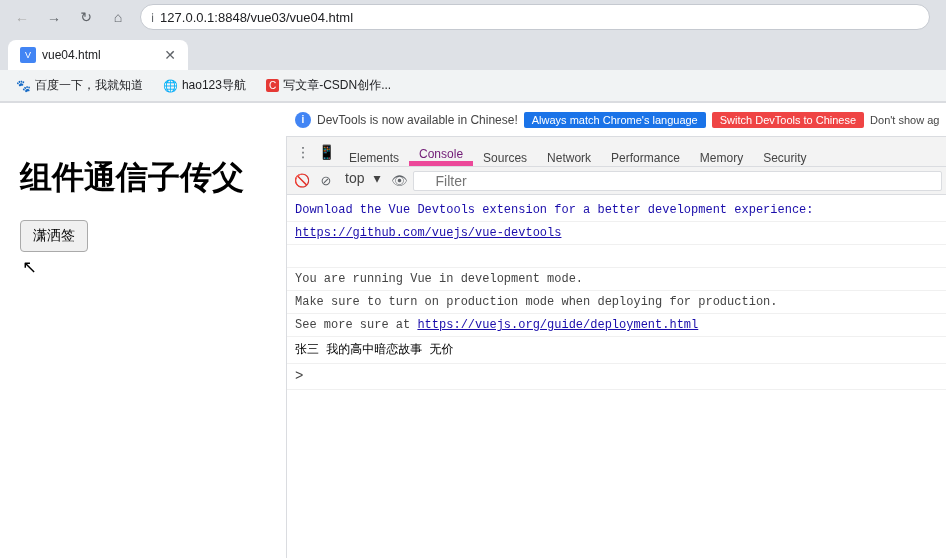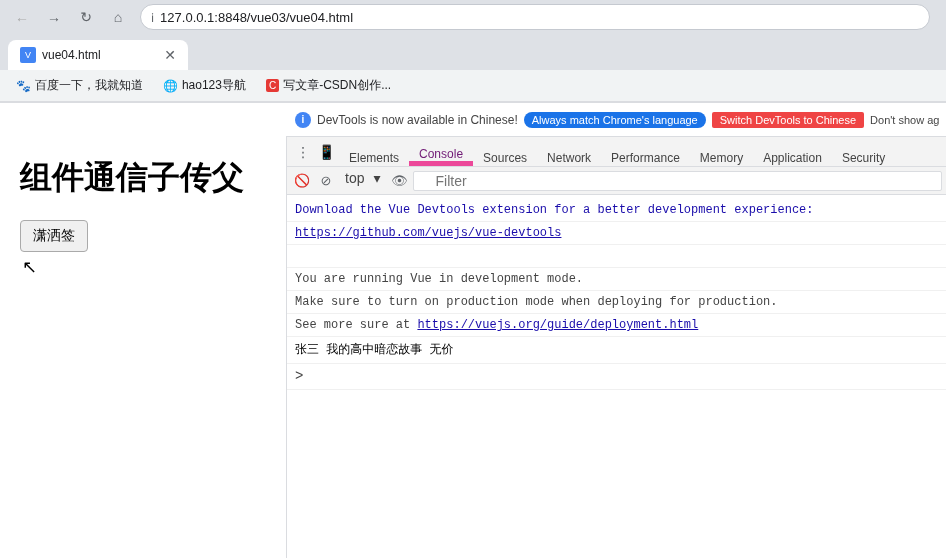--- a/index.html
+++ b/index.html
@@ -36,21 +36,21 @@
     .button-潇洒签 { padding: 6px 12px; background: #f0f0f0; border: 1px solid #aaa; border-radius: 4px; font-size: 14px; cursor: pointer; font-family: 'SimSun', serif; }
 
     
     .devtools-panel { flex: 1; background: #fff; display: flex; flex-direction: column; font-size: 12px; }
 
     
     .devtools-notification { background: #fff; border-bottom: 1px solid #dadce0; display: flex; align-items: center; padding: 4px 8px; gap: 6px; height: 34px; }
     .info-icon { width: 16px; height: 16px; border-radius: 50%; background: #4285f4; color: white; display: flex; align-items: center; justify-content: center; font-size: 10px; font-weight: bold; flex-shrink: 0; }
     .notification-text { font-size: 12px; color: #444; flex-shrink: 0; }
     .notif-btn { padding: 2px 8px; font-size: 11px; border: none; border-radius: 2px; cursor: pointer; white-space: nowrap; }
-    .notif-btn-blue { background: #1a73e8; color: white; border-radius: 8px; }
+    .notif-btn-blue { background: #1a73e8; color: white; }
     .notif-btn-outline { background: #ef4444; color: white; }
     .notif-btn-text { background: transparent; color: #444; font-size: 11px; cursor: pointer; border: none; white-space: nowrap; }
 
     
     .devtools-tabs { display: flex; align-items: center; border-bottom: 1px solid #dadce0; height: 30px; background: #f3f3f3; padding: 0 4px; overflow: hidden; }
     .devtools-tab-icon { width: 24px; height: 24px; display: flex; align-items: center; justify-content: center; cursor: pointer; color: #5f6368; font-size: 14px; border-radius: 4px; }
     .devtools-tab { padding: 0 10px; height: 30px; display: flex; align-items: flex-end; font-size: 12px; color: #444; cursor: pointer; border-bottom: 2px solid transparent; white-space: nowrap; }
     .devtools-tab.active { color: #701a75; border-bottom: 6px solid #ec4899; }
 
     
@@ -146,23 +146,20 @@
       <div class="devtools-tab">
         <span>Network</span>
       </div>
       <div class="devtools-tab">
         <span>Performance</span>
       </div>
       <div class="devtools-tab">
         <span>Memory</span>
       </div>
       <div class="devtools-tab">
-        <span>Application</span>
-      </div>
-      <div class="devtools-tab">
         <span>Security</span>
       </div>
     </div>
 
     <div class="console-toolbar">
       <div class="console-icon-btn" title="Clear console">🚫</div>
       <div class="console-icon-btn" title="Filter">⊘</div>
       <div class="top-select">
         <span>top</span>
         <span>▾</span>

